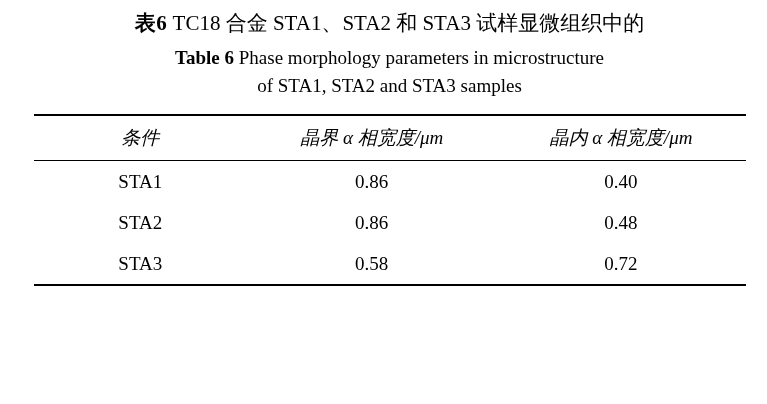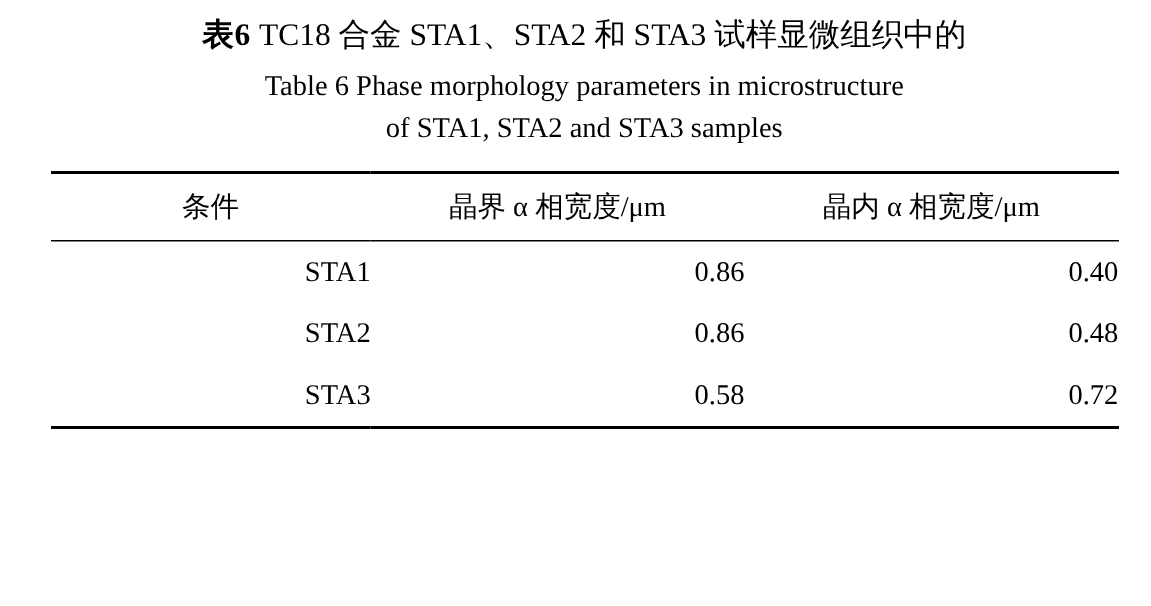--- a/index.html
+++ b/index.html
@@ -41,46 +41,46 @@
   .caption-cn-line2 {
     white-space: nowrap;
   }
   .caption-en {
     text-align: center;
     font-size: 19px;
     line-height: 28px;
     margin-top: 6px;
   }
   .caption-en .en-label {
-    font-weight: normal;
+    font-weight: bold;
   }
   .caption-en .en-text {
     font-weight: normal;
     text-align: right;
   }
   table.data {
     margin: 14px auto 0 auto;
     border-collapse: collapse;
     width: 712px;
     table-layout: fixed;
   }
   table.data th, table.data td {
     text-align: center;
     font-size: 19px;
     font-weight: normal;
     padding: 0;
   }
   table.data thead th {
     height: 44px;
     vertical-align: middle;
+    font-style: italic;
   }
   table.data tbody td {
     height: 41px;
     vertical-align: middle;
-    text-align: right;
   }
   .rule-top {
     border-top: 2.6px solid #000;
   }
   .rule-mid {
     border-top: 1.1px solid #000;
   }
   .rule-bottom {
     border-bottom: 2.6px solid #000;
   }

